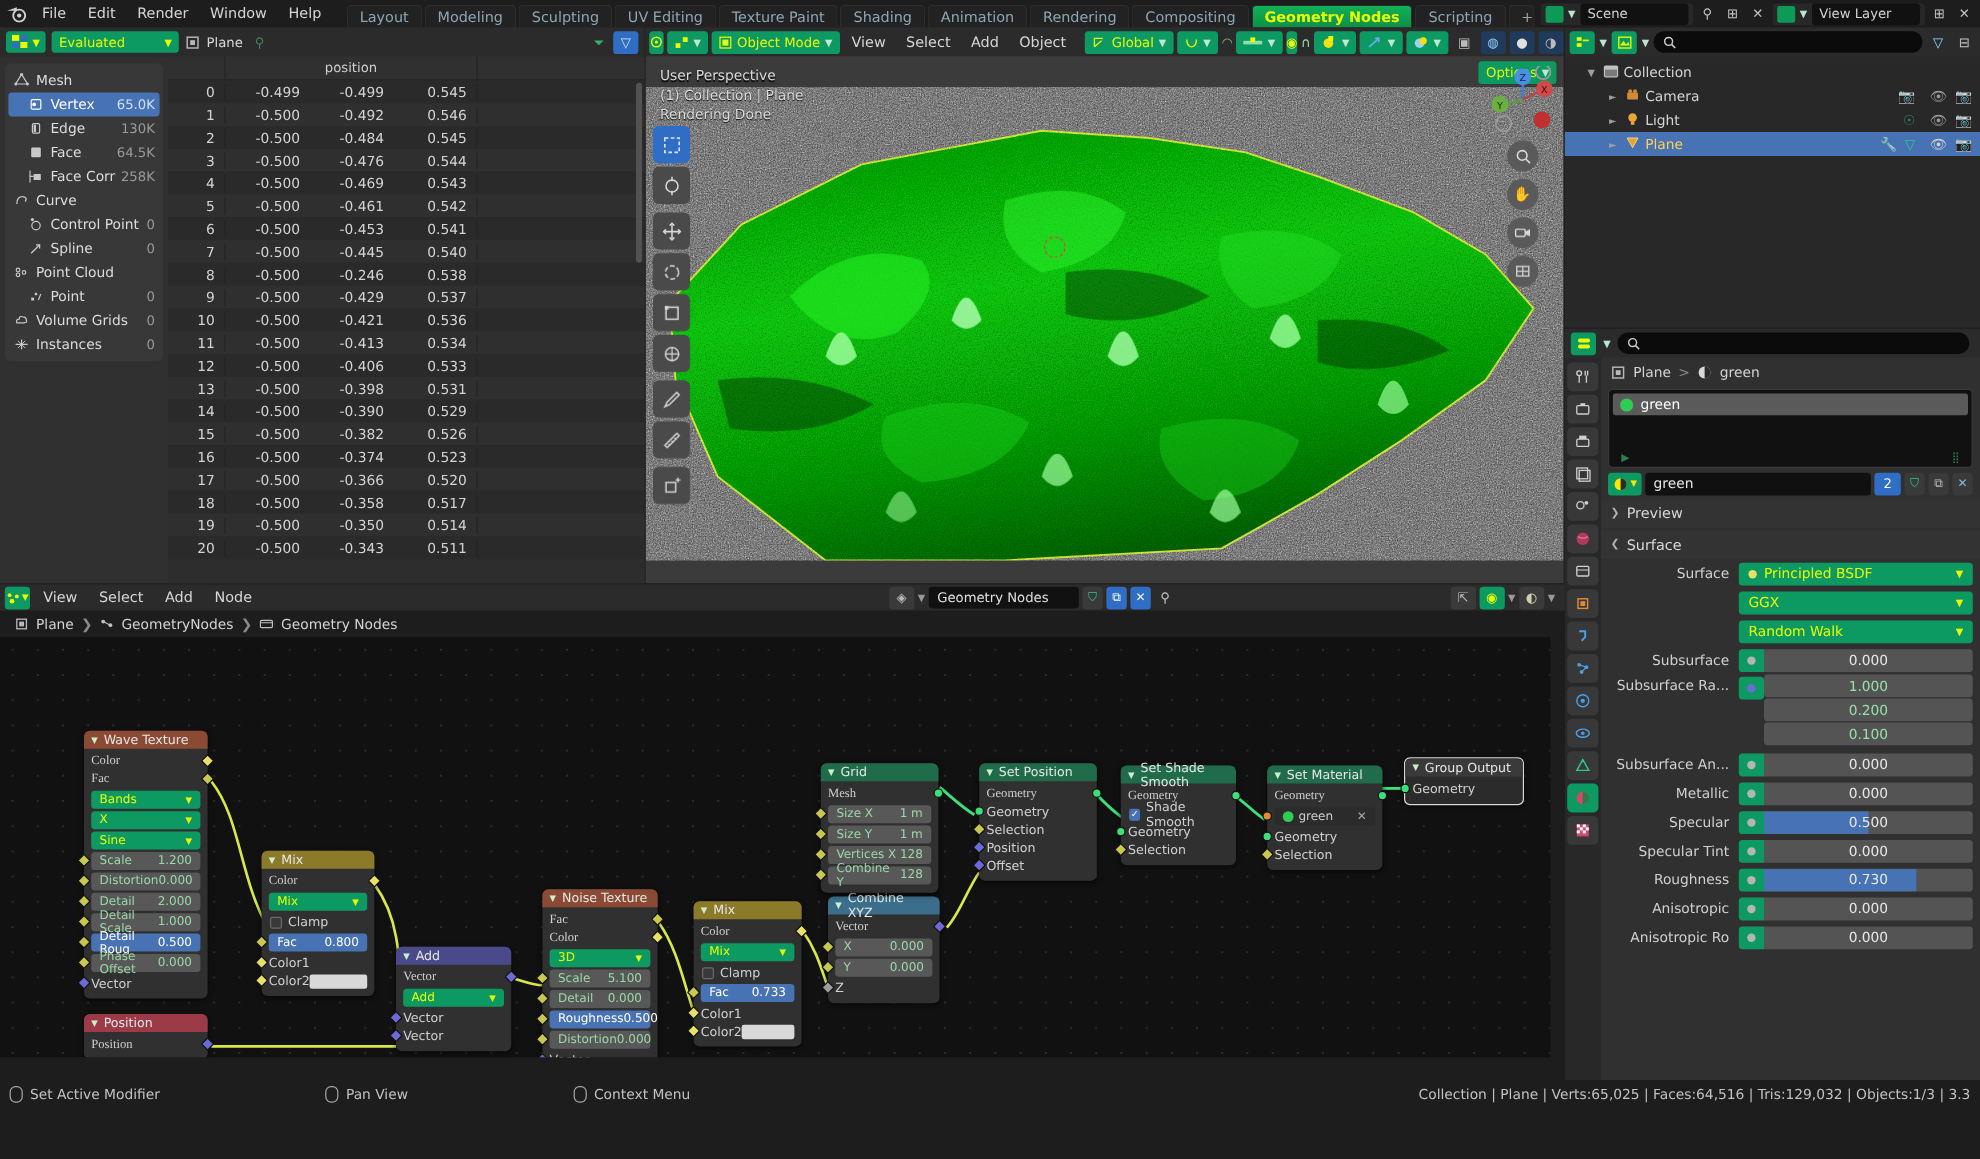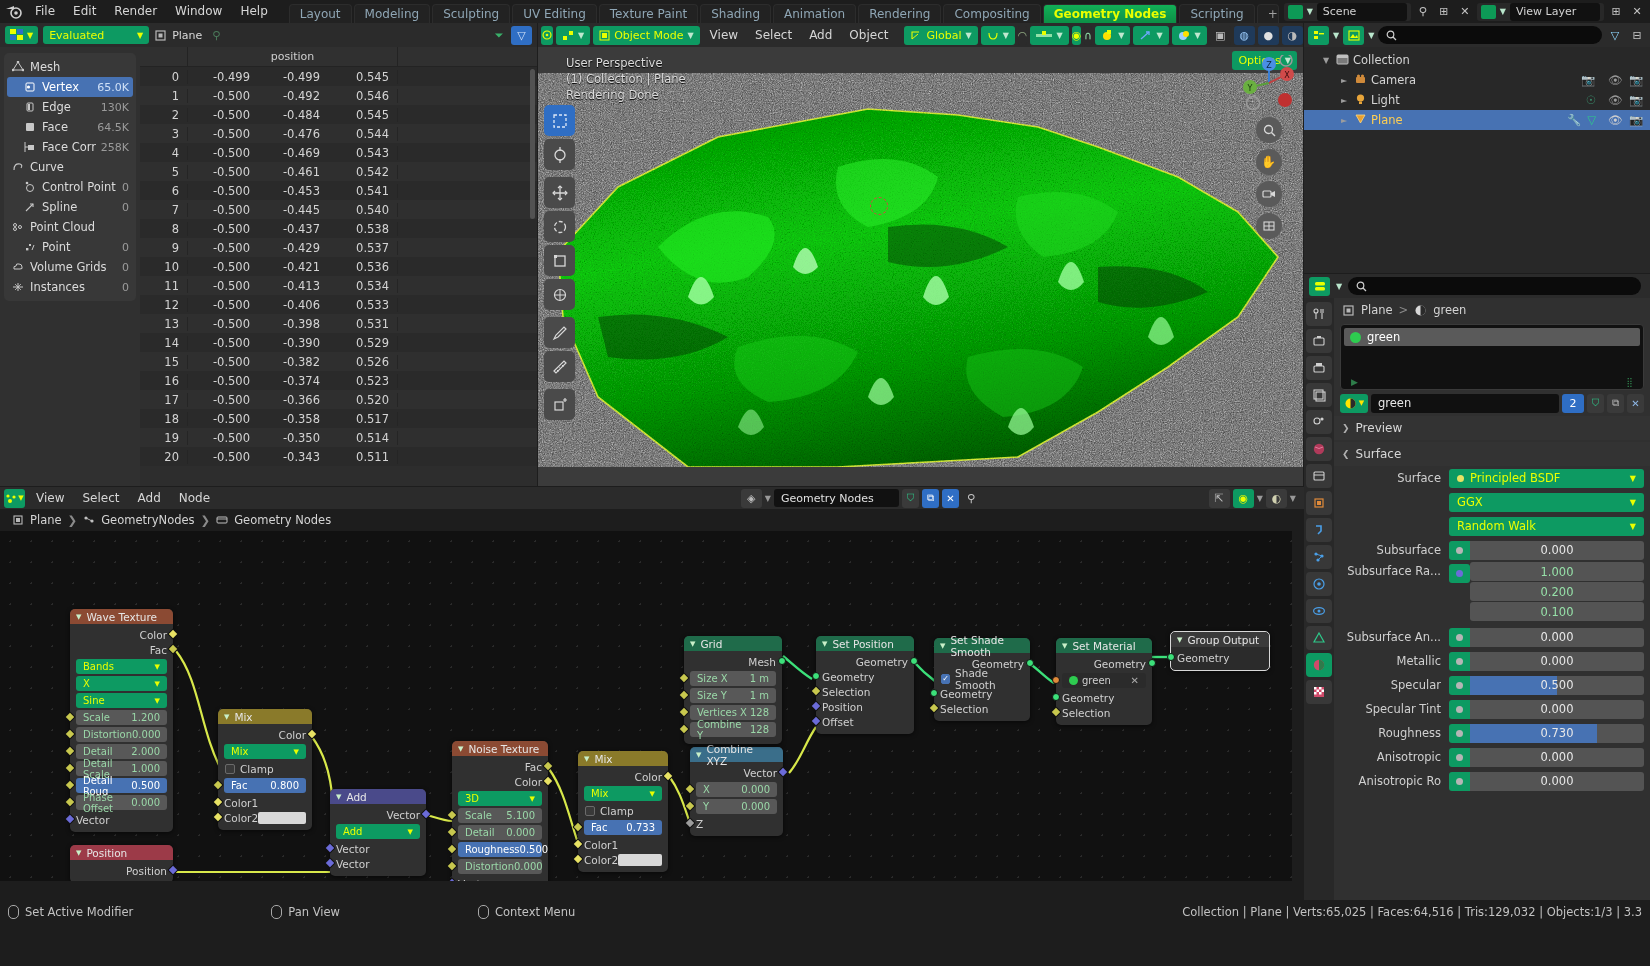--- a/index.html
+++ b/index.html
@@ -84,21 +84,21 @@
     position:absolute; left:0; bottom:0; width:100%; height:20px; background:#3b3b3b;
     display:flex; align-items:center; justify-content:flex-end; gap:14px; padding-right:34px;
     font-size:11px; color:#d6d6d6;
   }
   .ss-scroll { position:absolute; right:2px; top:22px; width:5px; height:150px; background:#525252; border-radius:3px; }
 
   
   .viewport { position:absolute; left:538px; top:23px; width:765px; height:463px; background:#393939; overflow:hidden;}
   .vp-hdr { height:24px; background:#2b2b2b; display:flex; align-items:center; gap:3px; padding:0 3px; }
   .vp-canvas { position:absolute; left:0; top:24px; width:765px; height:439px; background:#3b3b3b; overflow:hidden;}
-  .vp-text { position:absolute; left:28px; top:8px; font-size:11.5px; color:#dcdcdc; line-height:16px; text-shadow:0 1px 1px #000;}
+  .vp-text { position:absolute; left:12px; top:8px; font-size:11.5px; color:#dcdcdc; line-height:16px; text-shadow:0 1px 1px #000;}
   .terrain {
     position:absolute; left:0; top:20px; width:765px; height:400px;
   }
   .vp-ovl-r { position:absolute; right:6px; top:8px; display:flex; flex-direction:column; align-items:center; gap:6px;}
   .gizmo { width:56px; height:56px; position:relative; }
   .vp-rbtn { width:26px; height:26px; border-radius:50%; background:#5a5a5a; display:flex; align-items:center; justify-content:center; color:#d8d8d8; font-size:12px;}
   .options-btn { position:absolute; right:6px; top:4px; }
   .cursor3d { position:absolute; width:18px; height:18px; border-radius:50%; border:1.5px dashed #e04040; }
 
   
@@ -154,21 +154,21 @@
   .ne-canvas { position:absolute; left:0; top:44px; width:1292px; height:350px; overflow:hidden;
     background-color:#111;
     background-image:radial-gradient(circle, #2a2a2a 1px, transparent 1px);
     background-size:21px 21px;
   }
   .node { position:absolute; border-radius:5px; background:#303030; box-shadow:0 1px 4px rgba(0,0,0,.6); font-size:10.5px;}
   .node .nhdr { height:15px; border-radius:5px 5px 0 0; display:flex; align-items:center; gap:5px; padding:0 6px; color:#e6e6e6; font-size:10.5px;}
   .node .nhdr .tri { font-size:7px; color:#c9f0c9;}
   .node .nbody { padding:3px 0 5px 0; }
   .nsock { display:flex; align-items:center; height:15px; padding:0 6px; color:#d0d0d0; position:relative;}
-  .nsock.out { justify-content:flex-end;}
+  .nsock.out { font-family:Liberation Serif, serif;}
   .dot { position:absolute; width:8px; height:8px; border-radius:50%; border:1px solid #121212; top:3px;}
   .dot.l { left:-4px;} .dot.r { right:-4px;}
   .dot.diamond { border-radius:1px; transform:rotate(45deg);}
   .nfield { margin:2px 6px; height:15px; border-radius:3px; display:flex; align-items:center; justify-content:space-between; padding:0 7px; font-size:10px;}
   .nfield.grey { background:#585858; color:#9ad8a8;}
   .nfield.grey .vv { color:#9ad8a8;}
   .nfield.blue { background:#4772b3; color:#fff;}
   .nfield.teal { background:#0d9a62; color:#e9ff00;}
   .nfield.teal .ar { font-size:7px;}
   .nfield.dark { background:#444; color:#cfcfcf;}
@@ -445,21 +445,21 @@
             </div>
             <div class="ss-tr">
               <div class="c c0">7</div>
               <div class="c c1">-0.500</div>
               <div class="c c2">-0.445</div>
               <div class="c c3">0.540</div>
             </div>
             <div class="ss-tr">
               <div class="c c0">8</div>
               <div class="c c1">-0.500</div>
-              <div class="c c2">-0.437</div>
+              <div class="c c2">-0.246</div>
               <div class="c c3">0.538</div>
             </div>
             <div class="ss-tr">
               <div class="c c0">9</div>
               <div class="c c1">-0.500</div>
               <div class="c c2">-0.429</div>
               <div class="c c3">0.537</div>
             </div>
             <div class="ss-tr">
               <div class="c c0">10</div>

